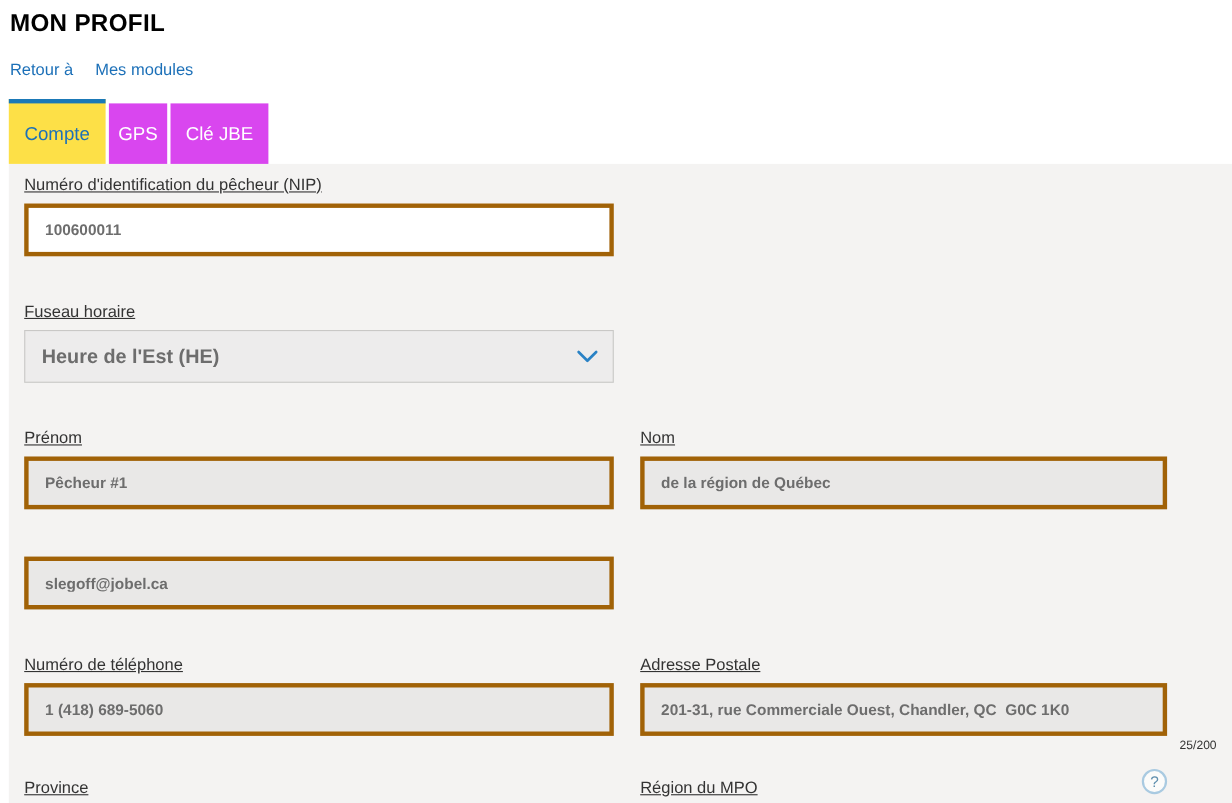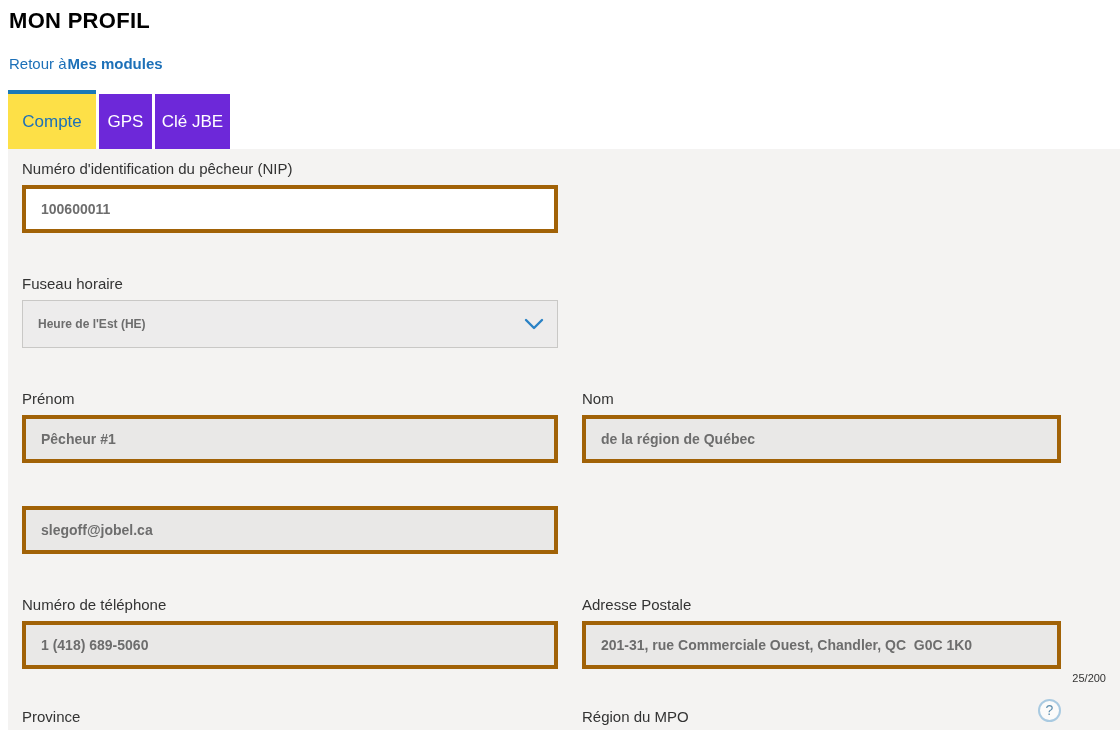--- a/index.html
+++ b/index.html
@@ -15,47 +15,47 @@
     font-size: 22px;
     font-weight: bold;
     letter-spacing: 0.3px;
     color: #000000;
   }
   .breadcrumb {
     margin: 21px 0 0 9px;
     font-size: 15px;
     color: #1c70b8;
   }
-  .breadcrumb .crumb-link { font-weight: bold; margin-left: 1px; cursor: pointer; }
+  .breadcrumb .crumb-link { font-weight: normal; margin-left: 20px; cursor: pointer; }
 
   .tabs {
     display: flex;
     align-items: flex-end;
     margin: 18px 0 0 8px;
     height: 59px;
   }
   .tab {
     display: flex; align-items: center; justify-content: center;
     font-size: 17px;
     height: 55px;
     cursor: pointer;
   }
   .tab-active {
     width: 88px; height: 59px;
     background: #fde047;
     border-top: 4px solid #1b79b7;
     color: #1c70b8;
   }
   .tab-inactive {
-    background: #6d28d9;
+    background: #d946ef;
     color: #ffffff;
     margin-left: 3px;
   }
   .tab-gps { width: 53px; }
-  .tab-jbe { width: 75px; }
+  .tab-jbe { width: 89px; }
 
   .panel {
     margin-left: 8px;
     width: 1112px;
     height: 582px;
     background: #f4f3f2;
     padding: 12px 14px 0 14px;
     overflow: hidden;
   }
 
@@ -63,20 +63,21 @@
   .row-first { margin-top: 0; }
   .row-last { margin-top: 24px; }
   .col1 { width: 536px; }
   .col2 { width: 490px; margin-left: 13px; padding-left: 11px; }
 
   .field-label {
     font-size: 15px;
     line-height: 15px;
     color: #333333;
     margin-bottom: 9px;
+    text-decoration: underline;
   }
   .label-row { position: relative; }
 
   .text-input {
     display: block;
     width: 100%; height: 48px;
     border: 4px solid #a16207;
     background: #ffffff;
     padding: 0 15px;
     font-family: "Liberation Sans", sans-serif;
@@ -87,21 +88,21 @@
   }
   .text-input.is-disabled { background: #e9e8e7; }
 
   .select {
     position: relative;
     width: 100%; height: 48px;
     border: 1px solid #c9c8c6;
     background: #edecec;
     display: flex; align-items: center;
     padding: 0 15px;
-    font-size: 12px; font-weight: bold; color: #6d6d6d;
+    font-size: 18px; font-weight: bold; color: #6d6d6d;
     cursor: pointer;
   }
   .chevron {
     position: absolute;
     right: 13px; top: 50%;
     transform: translateY(-50%);
     line-height: 0;
   }
 
   .counter-row {

